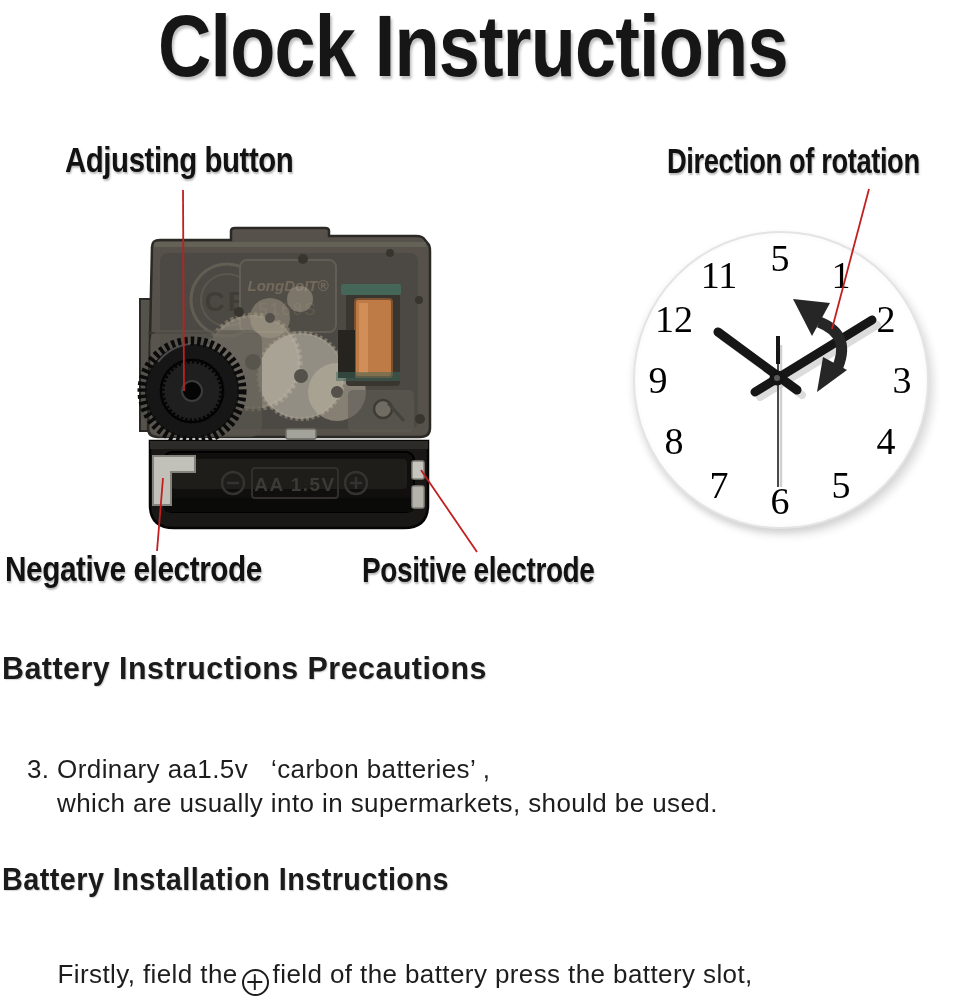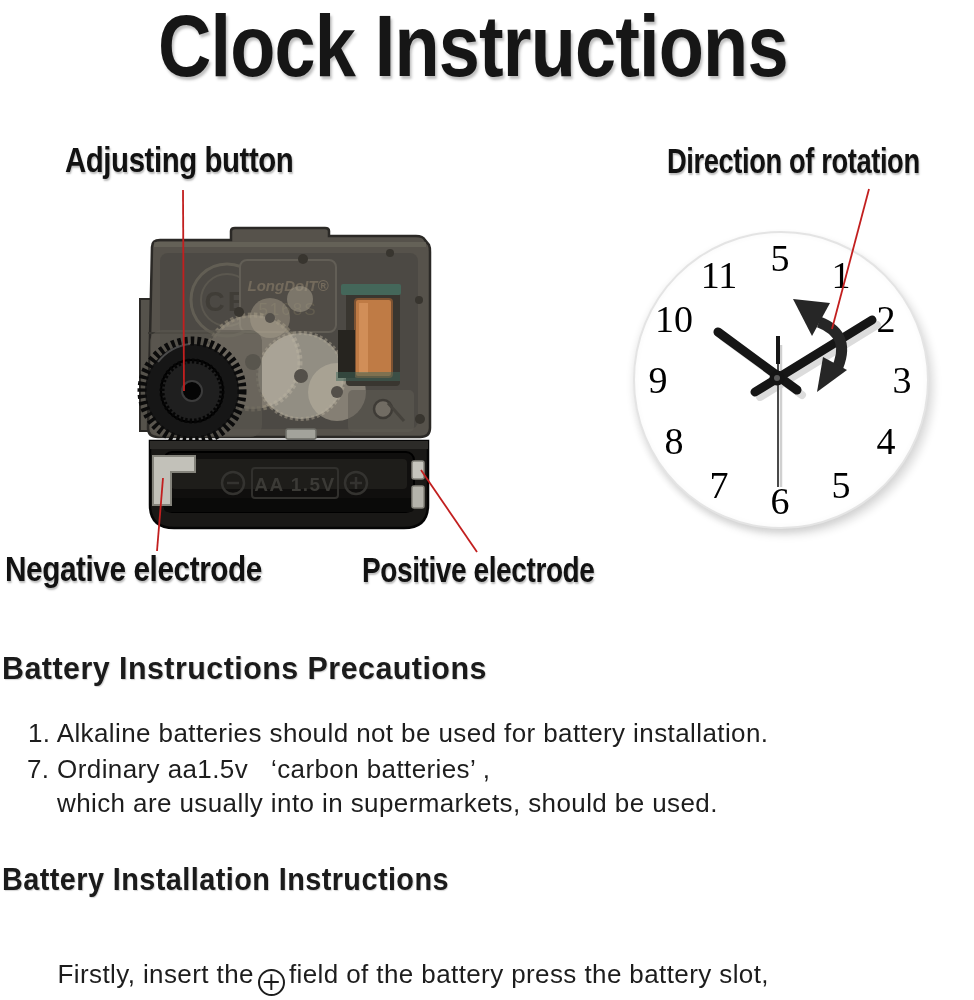--- a/index.html
+++ b/index.html
@@ -44,21 +44,21 @@
     <span class="num" style="left:145px;top:25px">5</span>
     <span class="num" style="left:206px;top:42px">1</span>
     <span class="num" style="left:251px;top:86px">2</span>
     <span class="num" style="left:267px;top:147px">3</span>
     <span class="num" style="left:251px;top:208px">4</span>
     <span class="num" style="left:206px;top:252px">5</span>
     <span class="num" style="left:145px;top:268px">6</span>
     <span class="num" style="left:84px;top:252px">7</span>
     <span class="num" style="left:39px;top:208px">8</span>
     <span class="num" style="left:23px;top:147px">9</span>
-    <span class="num" style="left:39px;top:86px">10</span>
+    <span class="num" style="left:39px;top:86px">12</span>
     <span class="num" style="left:84px;top:42px">11</span>
 
     <svg class="hands-svg" width="292" height="294" viewBox="0 0 292 294">
 
       <g stroke="#d4d4d4" stroke-width="8" stroke-linecap="round" opacity=".8">
         <line x1="90" y1="106" x2="169" y2="164"></line>
         <line x1="244" y1="94" x2="127" y2="166"></line>
       </g>
       <line x1="148" y1="114" x2="148" y2="256" stroke="#d0d0d0" stroke-width="2.5"></line>
 
@@ -173,25 +173,24 @@
 
     <g stroke="#c21f1f" stroke-width="1.8">
       <line x1="183" y1="190" x2="184" y2="391"></line>
       <line x1="869" y1="189" x2="832" y2="329"></line>
       <line x1="163" y1="478" x2="157" y2="551"></line>
       <line x1="421" y1="470" x2="477" y2="552"></line>
     </g>
   </svg>
 
   <div class="heading" style="left:2px;top:650px;transform:scaleX(.95);">Battery Instructions Precautions</div>
-  <div class="body-line" style="left:28px;top:718px;">1. Alkaline batteries should not be used for battery installation.</div>
-  <div class="body-line" style="left:27px;top:754px;">7. Ordinary aa1.5v   ‘carbon batteries’ ,</div>
+  <div class="body-line" style="left:27px;top:754px;">3. Ordinary aa1.5v   ‘carbon batteries’ ,</div>
   <div class="body-line" style="left:57px;top:788px;">which are usually into in supermarkets, should be used.</div>
 
   <div class="heading" style="left:2px;top:861px;transform:scaleX(.90);">Battery Installation Instructions</div>
   <div class="body-line" style="left:27px;top:928px;">
-    <span>Firstly, insert the</span><span class="sym">+</span><span>field of the battery press the battery slot,</span>
+    <span>Firstly, field the</span><span class="sym">+</span><span>field of the battery press the battery slot,</span>
   </div>
   <div class="body-line" style="left:27px;top:965px;">
     <span>and then press the battery’s</span><span>level slot to complete.</span>
   </div>
 
 </div>
 
 </body></html>

